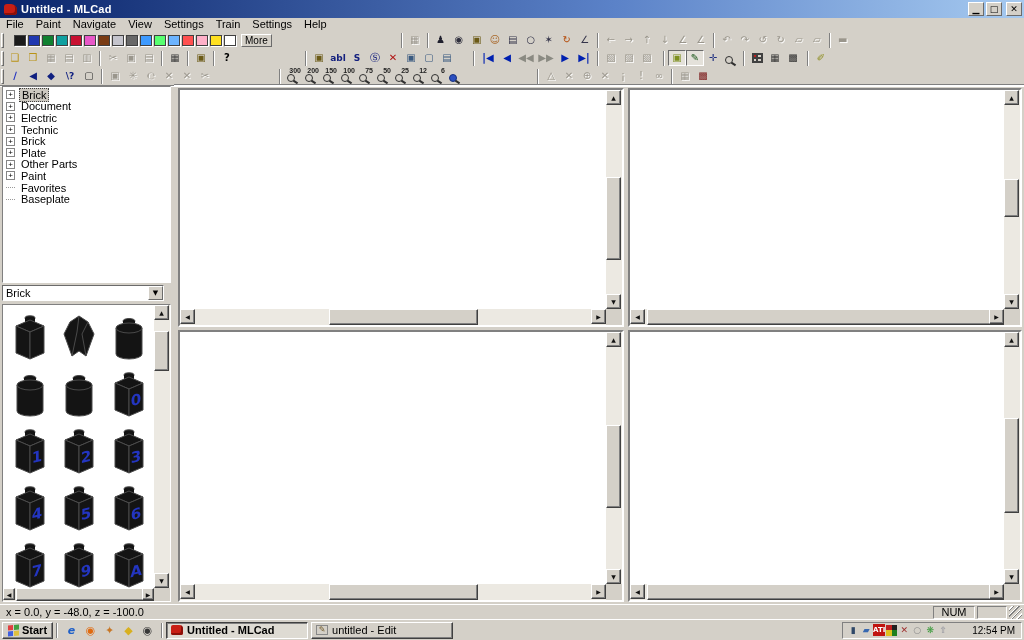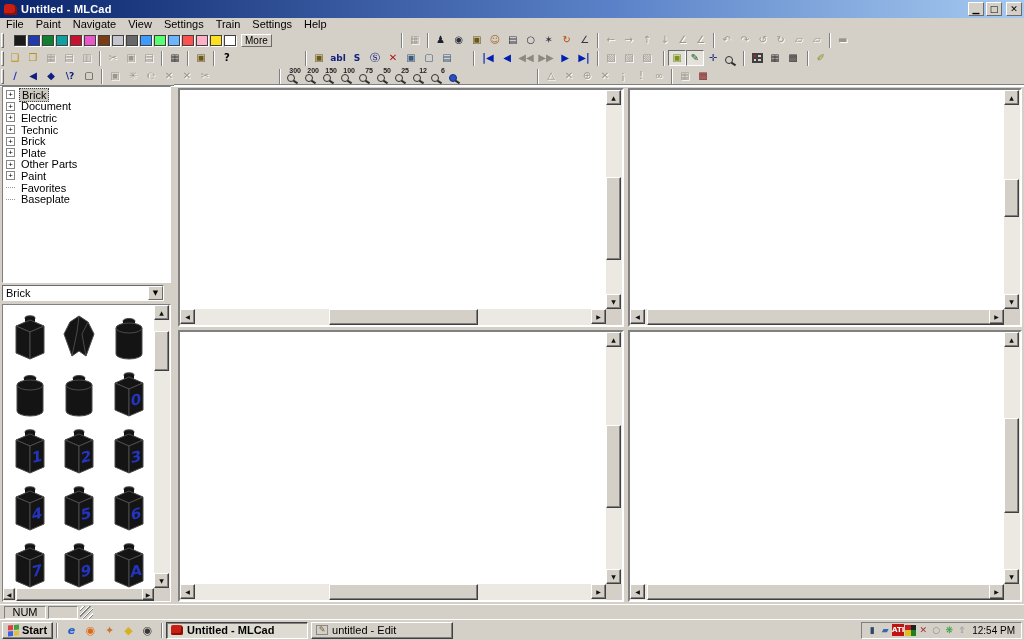--- a/index.html
+++ b/index.html
@@ -119,21 +119,21 @@
   .task-btn.active { border-color:#404040 #fff #fff #404040; box-shadow:inset 1px 1px 0 #808080; background:#dedbd3; font-weight:bold; }
   .task-ico { width:12px; height:10px; border-radius:2px 4px 2px 2px; flex:0 0 auto; }
   .task-ico.mlcad { background:#c81e14; box-shadow:inset -2px -2px 0 #8c0f08; }
   .task-ico.paint { background:#d4d0c8; border:1px solid #888; color:#735c2d; font-size:8px; line-height:8px; text-align:center; border-radius:0; }
   .tray { margin-left:auto; height:17px; display:flex; align-items:center; gap:1px; padding:0 6px 0 4px;
     border:1px solid; border-color:#808080 #fff #fff #808080; }
   .tray-icon { width:12px; height:12px; display:flex; align-items:center; justify-content:center; font-size:9px; line-height:9px;
     font-family:"DejaVu Sans",sans-serif; font-weight:bold; }
   .tray-icon.chipA { background:#c01410; color:#fff; font-size:7px; }
   .tray-quad { width:11px; height:11px; display:grid; grid-template-columns:1fr 1fr; grid-template-rows:1fr 1fr; }
-  .clock { margin-left:3px; font-size:10px; }
+  .clock { margin-left:22px; font-size:10px; }
 </style>
 </head>
 <body>
 
 <div class="titlebar">
   <span class="app-icon"></span>
   <span class="title-text">Untitled - MLCad</span>
   <span class="win-btns">
     <span class="win-btn raised">▁</span>
     <span class="win-btn raised">□</span>
@@ -768,20 +768,21 @@
     </div>
   <div class="hscroll">
       <span class="sbtn" style="left: 0px; top: 0px;">◀</span>
       <span class="sthumb" style="top: 0px; height: 100%; left: calc(1% + 13px); width: 97%;"></span>
       <span class="sbtn" style="right: 0px; top: 0px;">▶</span>
     </div>
   <div class="scorner"></div>
 </div>
 
 <div class="statusbar">
+  <span class="status-coords">x = 0.0, y = -48.0, z = -100.0</span>
   <span class="status-box num">NUM</span>
   <span class="status-box blank"></span>
   <span class="grip"></span>
 </div>
 
 <div class="taskbar">
   <span class="start-btn">
     <span class="flag" id="startflag">
         <span style="background: rgb(224, 64, 64);"></span>
         <span style="background: rgb(64, 160, 64);"></span>

